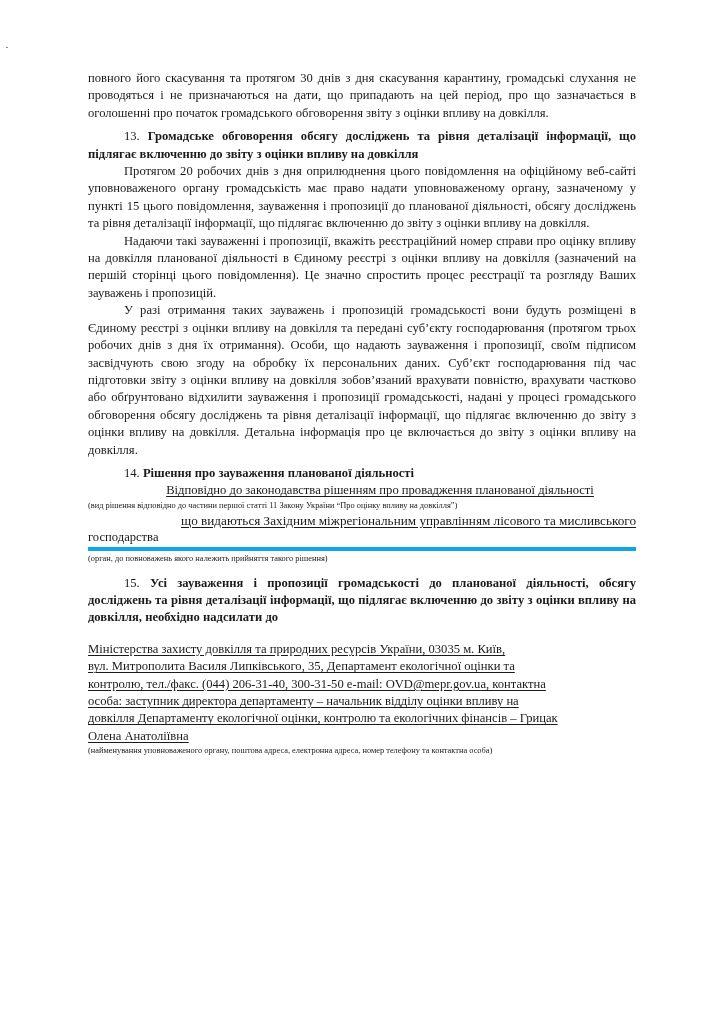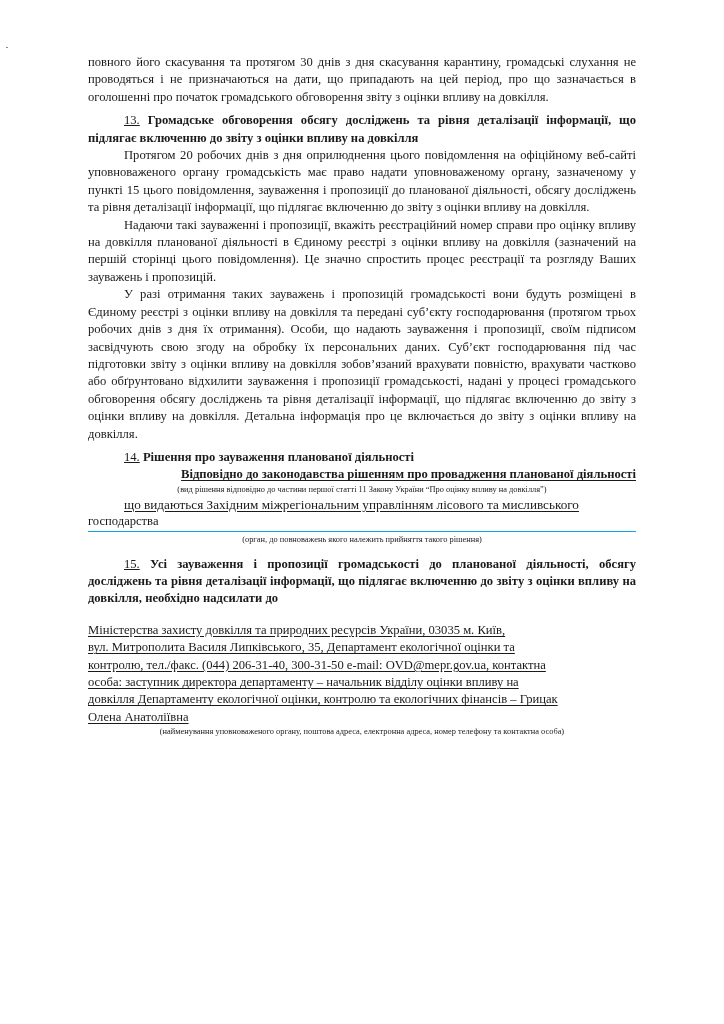--- a/index.html
+++ b/index.html
@@ -1,36 +1,36 @@
 <!DOCTYPE html>
 <html><head>
 <meta charset="utf-8">
 <style>
   html, body { margin: 0; padding: 0; background: #ffffff; }
   body {
     width: 724px; height: 1024px; position: relative; overflow: hidden;
     font-family: "Liberation Serif", "DejaVu Serif", serif;
     color: #1a1a1a;
   }
-  .page { position: absolute; left: 88px; top: 54px; width: 548px; }
+  .page { position: absolute; left: 88px; top: 70px; width: 548px; }
   .para {
     font-size: 12.6px; line-height: 17.4px; text-align: justify;
     margin: 0; text-indent: 0;
   }
   .indent { text-indent: 36px; }
   .heading { font-weight: bold; }
-  .num { font-weight: normal; text-decoration: underline; }
+  .num { font-weight: normal; }
   .gap { height: 6px; }
   .u { text-decoration: underline; text-underline-offset: 2px; }
   .center { }
   .note {
-    font-size: 8.4px; line-height: 12px; text-align: center; margin: 0;
+    font-size: 8.4px; line-height: 12px; margin: 0;
   }
   .rule-line {
-    border-bottom: 1px solid #0ea5e9; margin: 0;
+    border-bottom: 4px solid #0ea5e9; margin: 0;
   }
   .mark { position: absolute; background: #888; width: 2px; height: 1px; }
 </style>
 </head>
 <body>
 
 <div class="mark" style="left:6px; top:47px;"></div>
 
 <div class="page">
 
@@ -45,25 +45,25 @@
   <p class="para indent">Протягом 20 робочих днів з дня оприлюднення цього повідомлення на офіційному веб-сайті уповноваженого органу громадськість має право надати уповноваженому органу, зазначеному у пункті 15 цього повідомлення, зауваження і пропозиції до планованої діяльності, обсягу досліджень та рівня деталізації інформації, що підлягає включенню до звіту з оцінки впливу на довкілля.</p>
   <p class="para indent">Надаючи такі зауваженні і пропозиції, вкажіть реєстраційний номер справи про оцінку впливу на довкілля планованої діяльності в Єдиному реєстрі з оцінки впливу на довкілля (зазначений на першій сторінці цього повідомлення). Це значно спростить процес реєстрації та розгляду Ваших зауважень і пропозицій.</p>
   <p class="para indent">У разі отримання таких зауважень і пропозицій громадськості вони будуть розміщені в Єдиному реєстрі з оцінки впливу на довкілля та передані суб’єкту господарювання (протягом трьох робочих днів з дня їх отримання). Особи, що надають зауваження і пропозиції, своїм підписом засвідчують свою згоду на обробку їх персональних даних. Суб’єкт господарювання під час підготовки звіту з оцінки впливу на довкілля зобов’язаний врахувати повністю, врахувати частково або обґрунтовано відхилити зауваження і пропозиції громадськості, надані у процесі громадського обговорення обсягу досліджень та рівня деталізації інформації, що підлягає включенню до звіту з оцінки впливу на довкілля. Детальна інформація про це включається до звіту з оцінки впливу на довкілля.</p>
 
   <div class="gap"></div>
 
   <p class="para indent heading">
     <span class="num">14.</span>
     <span>Рішення про зауваження планованої діяльності</span>
   </p>
-  <p class="para indent" style="text-align:right;font-weight:bold;">
+  <p class="para indent" style="text-align:center;">
     <span class="u">Відповідно до законодавства рішенням про провадження планованої діяльності</span>
   </p>
   <p class="note">(вид рішення відповідно до частини першої статті 11 Закону України “Про оцінку впливу на довкілля”)</p>
-  <p class="para indent" style="text-align:left; font-size:13.2px;">
+  <p class="para indent" style="text-align:right; font-size:13.2px;">
     <span class="u">що видаються Західним міжрегіональним управлінням лісового та мисливського</span>
   </p>
   <p class="para rule-line" style="text-align:left;">господарства</p>
   <p class="note" style="margin-top:2px;">(орган, до повноважень якого належить прийняття такого рішення)</p>
 
   <div class="gap" style="height:10px;"></div>
 
   <p class="para indent heading">
     <span class="num">15.</span>
     <span>Усі зауваження і пропозиції громадськості до планованої діяльності, обсягу досліджень та рівня деталізації інформації, що підлягає включенню до звіту з оцінки впливу на довкілля, необхідно надсилати до</span>

